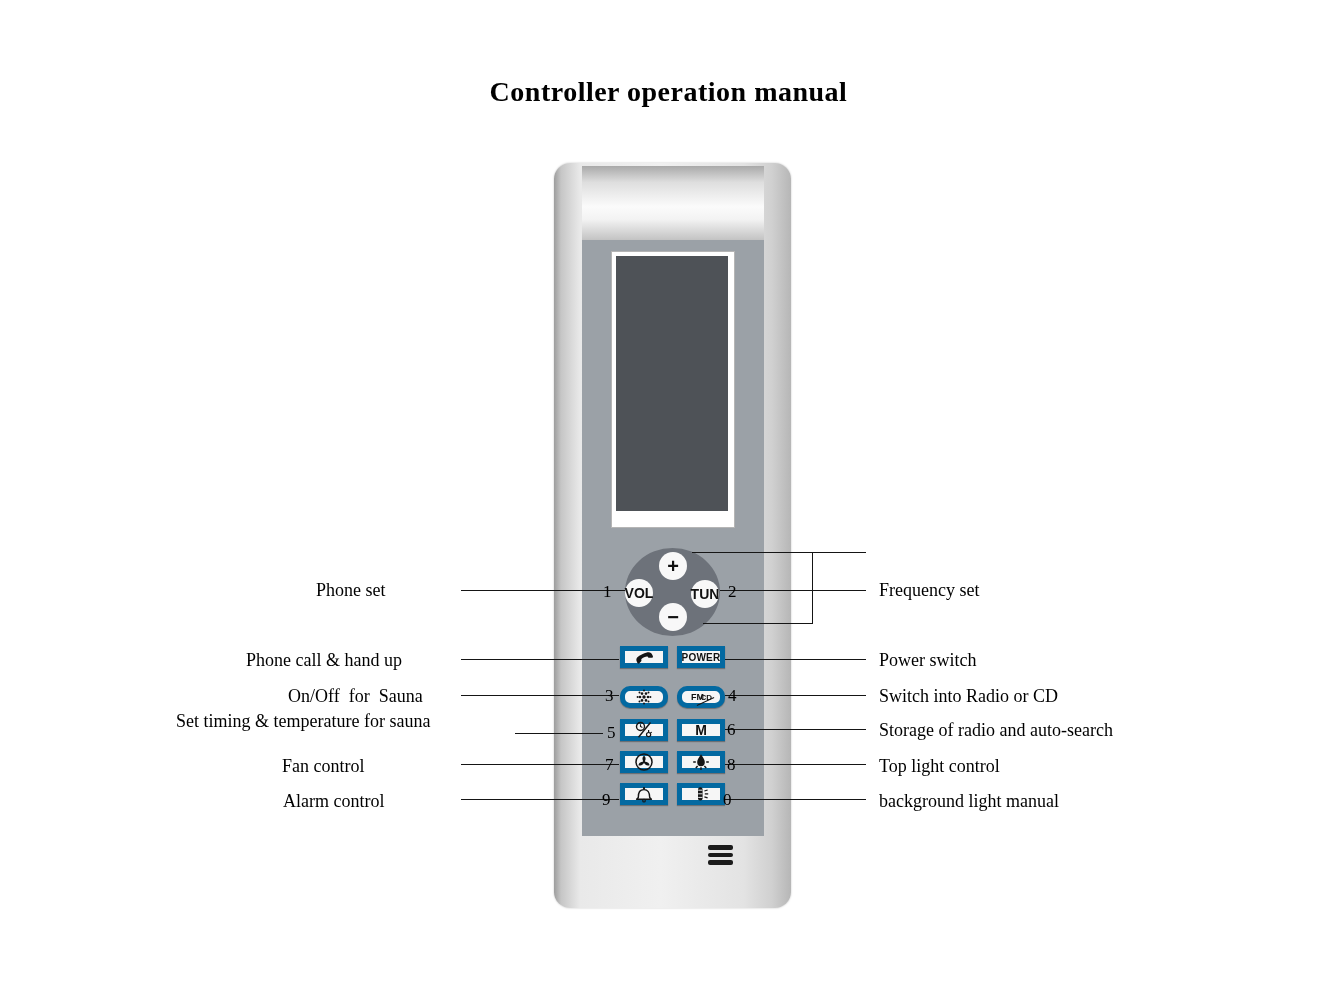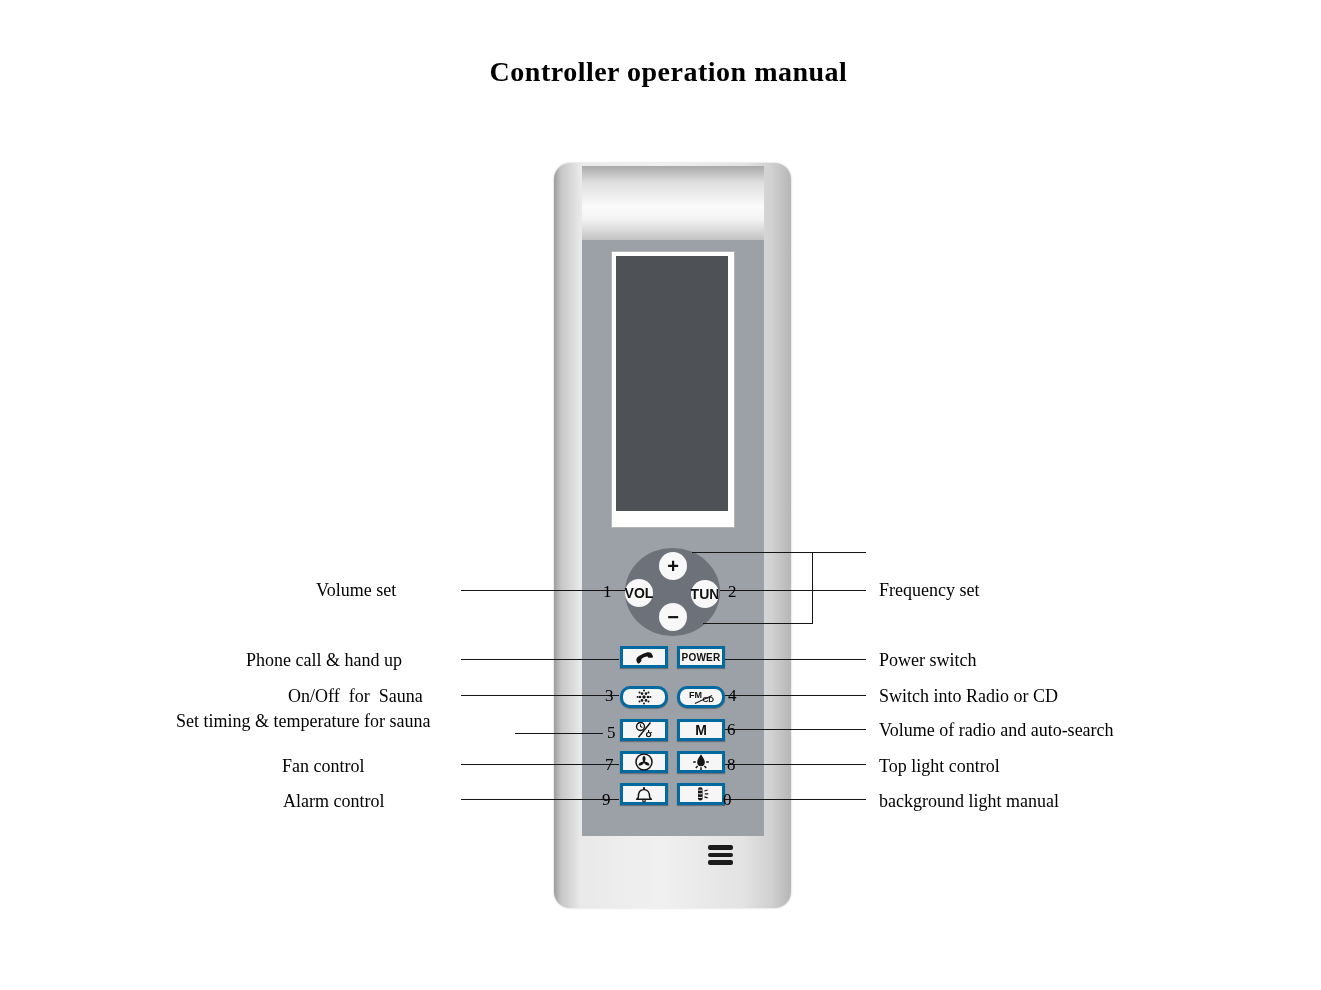--- a/index.html
+++ b/index.html
@@ -1,35 +1,35 @@
 <!DOCTYPE html>
 <html><head>
 <meta charset="utf-8">
 <style>
   html,body{margin:0;padding:0;background:#ffffff;}
   .page{position:relative;width:1321px;height:990px;background:#ffffff;overflow:hidden;
         font-family:"Liberation Serif",serif;color:#000;}
-  .title{position:absolute;left:0;right:0;top:56px;text-align:center;
+  .title{position:absolute;left:0;right:0;top:76px;text-align:center;
          font-size:28px;font-weight:bold;letter-spacing:.5px;font-family:"Liberation Serif",serif;padding-left:16px;}
   
   .remote{position:absolute;left:554px;top:163px;width:237px;height:745px;border-radius:16px;
           background:linear-gradient(90deg,#9d9d9d 0%,#c6c6c6 3%,#e9e9e9 11%,#f0f0f0 45%,#e3e3e3 80%,#d0d0d0 92%,#b6b6b6 100%);
           box-shadow:0 0 2px rgba(0,0,0,.25);}
   .metal{position:absolute;left:28px;top:3px;width:182px;height:74px;
          background:linear-gradient(180deg,#a9a9a9 0%,#dedede 22%,#fbfbfb 55%,#f3f3f3 72%,#c3c3c3 100%);}
   .panel{position:absolute;left:28px;top:77px;width:182px;height:596px;background:#9ba1a7;}
   .screen{position:absolute;left:29px;top:11px;width:122px;height:275px;background:#ffffff;border:1px solid #b5b5b5;}
   .screen-inner{position:absolute;left:4px;top:4px;width:112px;height:255px;background:#4e5257;}
   .dpad{position:absolute;left:43px;top:308px;width:95px;height:88px;border-radius:50%;background:#6d727a;}
   .dbtn{position:absolute;width:28px;height:28px;border-radius:50%;background:#f8f8f8;
         display:flex;align-items:center;justify-content:center;
         font-family:"Liberation Sans",sans-serif;font-weight:bold;color:#111;}
   .dbtn.big{font-size:20px;}
   .dbtn.small{font-size:14px;letter-spacing:0;}
-  .btn{position:absolute;width:48px;height:22px;background:#f6f6f6;border:3px solid #0369a1;
+  .btn{position:absolute;width:48px;height:22px;background:#f6f6f6;border:5px solid #0369a1;
        display:flex;align-items:center;justify-content:center;box-shadow:0 1px 1px rgba(0,0,0,.3);
        font-family:"Liberation Sans",sans-serif;color:#111;box-sizing:border-box;}
   .col-l{left:38px;} .col-r{left:95px;}
   .row1{top:406px;} .row2{top:446px;border-radius:10px;} .row3{top:479px;} .row4{top:511px;} .row5{top:543px;}
   .power-label{font-weight:bold;font-size:10px;letter-spacing:.2px;}
   .m-label{font-weight:bold;font-size:14px;}
   .fmcd{position:relative;width:100%;height:100%;}
   .fm{position:absolute;left:9px;top:1px;font-weight:bold;font-size:9px;}
   .cd{position:absolute;right:8px;bottom:1px;font-weight:bold;font-size:8px;}
   .slash{position:absolute;left:14px;top:10px;width:19px;border-top:1.4px solid #151515;transform:rotate(-25deg);}
@@ -205,27 +205,27 @@
   <span class="num" style="left:728px;top:583px;">2</span>
   <span class="num" style="left:605px;top:687px;">3</span>
   <span class="num" style="left:728px;top:687px;">4</span>
   <span class="num" style="left:607px;top:724px;">5</span>
   <span class="num" style="left:727px;top:721px;">6</span>
   <span class="num" style="left:605px;top:756px;">7</span>
   <span class="num" style="left:727px;top:756px;">8</span>
   <span class="num" style="left:602px;top:791px;">9</span>
   <span class="num" style="left:723px;top:791px;">0</span>
 
-  <span class="lab" style="left:316px;top:580px;">Volume set</span>
+  <span class="lab" style="left:316px;top:580px;">Phone set</span>
   <span class="lab" style="left:246px;top:650px;">Phone call &amp; hand up</span>
   <span class="lab" style="left:249px;top:686px;margin-left:39px;">On/Off  for  Sauna</span>
   <span class="lab" style="left:176px;top:711px;text-align:right;">Set timing &amp; temperature for sauna</span>
   <span class="lab" style="left:282px;top:756px;">Fan control</span>
   <span class="lab" style="left:283px;top:791px;">Alarm control</span>
 
   <span class="lab" style="left:879px;top:580px;">Frequency set</span>
   <span class="lab" style="left:879px;top:650px;">Power switch</span>
   <span class="lab" style="left:879px;top:686px;">Switch into Radio or CD</span>
-  <span class="lab" style="left:879px;top:720px;">Volume of radio and auto-search</span>
+  <span class="lab" style="left:879px;top:720px;">Storage of radio and auto-search</span>
   <span class="lab" style="left:879px;top:756px;">Top light control</span>
   <span class="lab" style="left:879px;top:791px;">background light manual</span>
 
 </div>
 
 </body></html>

